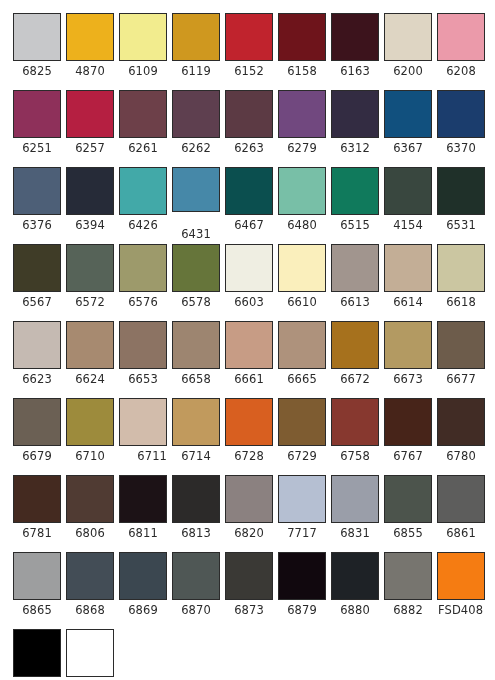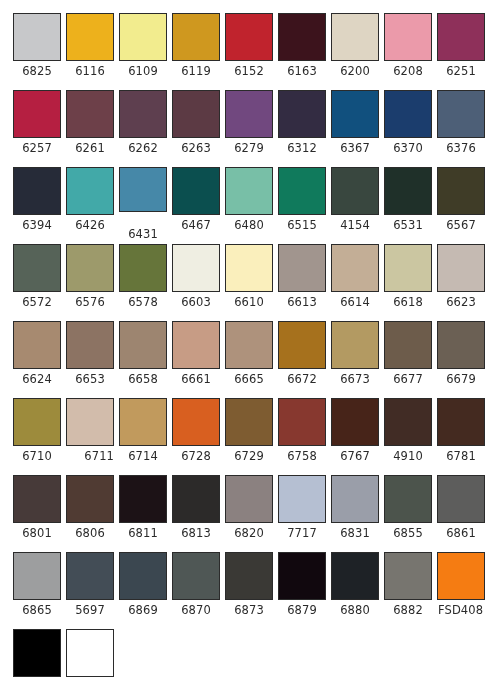--- a/index.html
+++ b/index.html
@@ -54,35 +54,39 @@
 </head>
 <body style="background: rgb(255, 255, 255);">
 
 <div id="palette-grid">
     <div class="swatch-cell">
       <div class="swatch-chip" style="background: rgb(199, 200, 202); border-color: rgb(43, 43, 43);"></div>
       <div class="swatch-label" style="color: rgb(43, 43, 43);">6825</div>
     </div>
     <div class="swatch-cell">
       <div class="swatch-chip" style="background: rgb(237, 177, 28); border-color: rgb(43, 43, 43);"></div>
-      <div class="swatch-label" style="color: rgb(43, 43, 43);">6116</div>
+      <div class="swatch-label" style="color: rgb(43, 43, 43);">4870</div>
     </div>
     <div class="swatch-cell">
       <div class="swatch-chip" style="background: rgb(242, 236, 142); border-color: rgb(43, 43, 43);"></div>
       <div class="swatch-label" style="color: rgb(43, 43, 43);">6109</div>
     </div>
     <div class="swatch-cell">
       <div class="swatch-chip" style="background: rgb(207, 152, 31); border-color: rgb(43, 43, 43);"></div>
       <div class="swatch-label" style="color: rgb(43, 43, 43);">6119</div>
     </div>
     <div class="swatch-cell">
       <div class="swatch-chip" style="background: rgb(192, 35, 45); border-color: rgb(43, 43, 43);"></div>
       <div class="swatch-label" style="color: rgb(43, 43, 43);">6152</div>
     </div>
     <div class="swatch-cell">
+      <div class="swatch-chip" style="background: rgb(110, 20, 27); border-color: rgb(43, 43, 43);"></div>
+      <div class="swatch-label" style="color: rgb(43, 43, 43);">6158</div>
+    </div>
+    <div class="swatch-cell">
       <div class="swatch-chip" style="background: rgb(60, 19, 28); border-color: rgb(43, 43, 43);"></div>
       <div class="swatch-label" style="color: rgb(43, 43, 43);">6163</div>
     </div>
     <div class="swatch-cell">
       <div class="swatch-chip" style="background: rgb(222, 213, 195); border-color: rgb(43, 43, 43);"></div>
       <div class="swatch-label" style="color: rgb(43, 43, 43);">6200</div>
     </div>
     <div class="swatch-cell">
       <div class="swatch-chip" style="background: rgb(235, 154, 170); border-color: rgb(43, 43, 43);"></div>
       <div class="swatch-label" style="color: rgb(43, 43, 43);">6208</div>
@@ -258,31 +262,27 @@
     <div class="swatch-cell">
       <div class="swatch-chip" style="background: rgb(135, 56, 47); border-color: rgb(43, 43, 43);"></div>
       <div class="swatch-label" style="color: rgb(43, 43, 43);">6758</div>
     </div>
     <div class="swatch-cell">
       <div class="swatch-chip" style="background: rgb(71, 36, 25); border-color: rgb(43, 43, 43);"></div>
       <div class="swatch-label" style="color: rgb(43, 43, 43);">6767</div>
     </div>
     <div class="swatch-cell">
       <div class="swatch-chip" style="background: rgb(65, 44, 37); border-color: rgb(43, 43, 43);"></div>
-      <div class="swatch-label" style="color: rgb(43, 43, 43);">4910</div>
+      <div class="swatch-label" style="color: rgb(43, 43, 43);">6780</div>
     </div>
     <div class="swatch-cell">
       <div class="swatch-chip" style="background: rgb(68, 42, 32); border-color: rgb(43, 43, 43);"></div>
       <div class="swatch-label" style="color: rgb(43, 43, 43);">6781</div>
     </div>
     <div class="swatch-cell">
-      <div class="swatch-chip" style="background: rgb(71, 58, 57); border-color: rgb(43, 43, 43);"></div>
-      <div class="swatch-label" style="color: rgb(43, 43, 43);">6801</div>
-    </div>
-    <div class="swatch-cell">
       <div class="swatch-chip" style="background: rgb(80, 59, 51); border-color: rgb(43, 43, 43);"></div>
       <div class="swatch-label" style="color: rgb(43, 43, 43);">6806</div>
     </div>
     <div class="swatch-cell">
       <div class="swatch-chip" style="background: rgb(28, 18, 22); border-color: rgb(43, 43, 43);"></div>
       <div class="swatch-label" style="color: rgb(43, 43, 43);">6811</div>
     </div>
     <div class="swatch-cell">
       <div class="swatch-chip" style="background: rgb(44, 42, 41); border-color: rgb(43, 43, 43);"></div>
       <div class="swatch-label" style="color: rgb(43, 43, 43);">6813</div>
@@ -306,21 +306,21 @@
     <div class="swatch-cell">
       <div class="swatch-chip" style="background: rgb(93, 93, 92); border-color: rgb(43, 43, 43);"></div>
       <div class="swatch-label" style="color: rgb(43, 43, 43);">6861</div>
     </div>
     <div class="swatch-cell">
       <div class="swatch-chip" style="background: rgb(157, 158, 159); border-color: rgb(43, 43, 43);"></div>
       <div class="swatch-label" style="color: rgb(43, 43, 43);">6865</div>
     </div>
     <div class="swatch-cell">
       <div class="swatch-chip" style="background: rgb(67, 77, 86); border-color: rgb(43, 43, 43);"></div>
-      <div class="swatch-label" style="color: rgb(43, 43, 43);">5697</div>
+      <div class="swatch-label" style="color: rgb(43, 43, 43);">6868</div>
     </div>
     <div class="swatch-cell">
       <div class="swatch-chip" style="background: rgb(59, 71, 80); border-color: rgb(43, 43, 43);"></div>
       <div class="swatch-label" style="color: rgb(43, 43, 43);">6869</div>
     </div>
     <div class="swatch-cell">
       <div class="swatch-chip" style="background: rgb(79, 87, 85); border-color: rgb(43, 43, 43);"></div>
       <div class="swatch-label" style="color: rgb(43, 43, 43);">6870</div>
     </div>
     <div class="swatch-cell">

